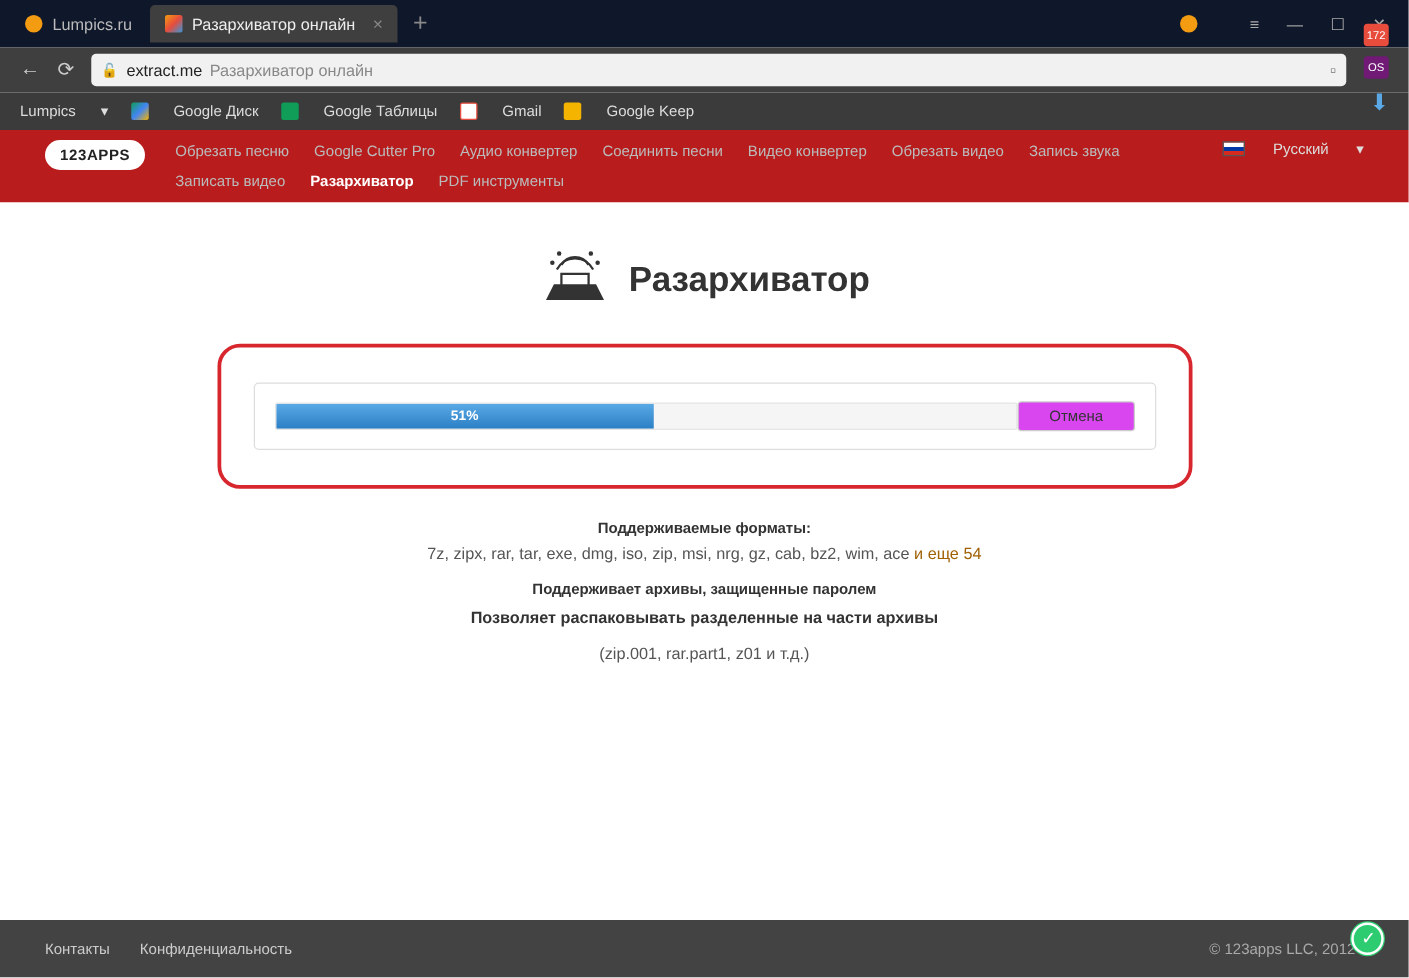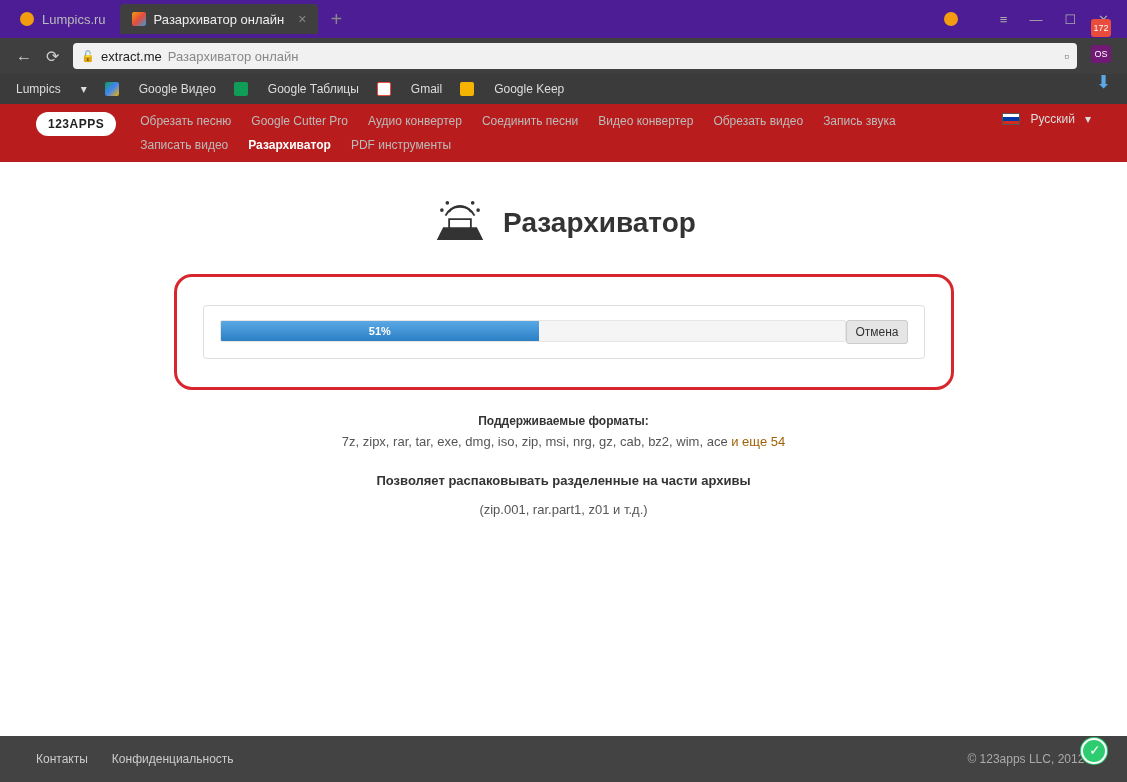--- a/index.html
+++ b/index.html
@@ -1,19 +1,19 @@
 <!DOCTYPE html>
 <html><head>
 <meta charset="utf-8">
 <style>
 * { margin: 0; padding: 0; box-sizing: border-box; font-family: "Segoe UI", Arial, sans-serif; }
 body { width: 1127px; height: 782px; background: #fff; overflow: hidden; position: relative; }
 
 
-.tabbar { height: 38px; background: #4c1d95; display: flex; align-items: center; gap: 0; padding-left: 8px; }
+.tabbar { height: 38px; background: #0f172a; display: flex; align-items: center; gap: 0; padding-left: 8px; }
 .tab { height: 30px; display: flex; align-items: center; gap: 8px; padding: 0 12px; font-size: 13px; color: #bbb; border-radius: 4px 4px 0 0; margin-right: 2px; }
 .tab.active { background: #3f3f3f; color: #eee; }
 .tab .favicon { width: 14px; height: 14px; background: #f39c12; border-radius: 50%; }
 .tab.active .favicon { background: linear-gradient(135deg,#f39c12,#e74c3c,#3498db); border-radius: 2px; }
 .tab .close { color: #888; font-size: 14px; margin-left: 6px; cursor: pointer; }
 .newtab { color: #888; font-size: 20px; padding: 0 10px; cursor: pointer; }
 .winctrls { margin-left: auto; display: flex; align-items: center; gap: 22px; padding-right: 18px; color: #aaa; font-size: 13px; }
 .winctrls .shield { width: 14px; height: 14px; background: #f39c12; border-radius: 50%; margin-right: 20px; }
 .winctrls span { cursor: pointer; }
 
@@ -30,34 +30,34 @@
 .bmbar { height: 30px; background: #3b3b3b; display: flex; align-items: center; padding: 0 16px; gap: 18px; font-size: 12px; color: #ddd; }
 .bmbar .bmitem { display: flex; align-items: center; gap: 20px; cursor: pointer; }
 .bmbar .gico { width: 14px; height: 14px; border-radius: 2px; }
 
 
 .siteheader { background: #b91c1c; color: #ccc; padding: 8px 36px; display: flex; align-items: flex-start; gap: 24px; font-size: 12px; }
 .brand { background: #fff; color: #222; font-weight: 700; padding: 5px 12px; border-radius: 12px; font-size: 12px; letter-spacing: .5px; }
 .nav { display: flex; flex-wrap: wrap; gap: 6px 20px; max-width: 760px; }
 .nav a { color: #bbb; text-decoration: none; cursor: pointer; padding: 2px 0; }
 .nav a.active { color: #fff; font-weight: 600; }
-.lang { margin-left: auto; display: flex; align-items: center; gap: 10px; color: #ddd; cursor: pointer; }
+.lang { margin-left: auto; display: flex; align-items: center; gap: 22px; color: #ddd; cursor: pointer; }
 .flag { width: 18px; height: 12px; background: linear-gradient(#fff 33%,#0039a6 33% 66%,#d52b1e 66%); border: 1px solid #555; }
 
 
 .content { background: #fff; text-align: center; padding: 30px 0 40px; color: #333; }
 .hero { display: flex; align-items: center; justify-content: center; gap: 14px; margin-bottom: 20px; }
 .hero h1 { font-size: 28px; font-weight: 600; color: #333; }
 .desc { font-size: 14px; color: #555; line-height: 1.6; margin-bottom: 28px; }
 
 .uploadwrap { margin: 0 auto 24px; width: 780px; border: 3px solid #d7262d; border-radius: 18px; padding: 28px 26px; }
-.uploadbox { background: #fff; border: 1px solid #ddd; border-radius: 4px; padding: 14px 16px; display: flex; }
+.uploadbox { background: #fff; border: 1px solid #ddd; border-radius: 4px; padding: 14px 16px; display: flex; align-items: center; }
 .progress { flex: 1; height: 22px; background: #f5f5f5; border: 1px solid #e5e5e5; border-radius: 2px; position: relative; overflow: hidden; }
 .progress .fill { position: absolute; left: 0; top: 0; bottom: 0; background: linear-gradient(#5aa9e6,#2b7fc4); display: flex; align-items: center; justify-content: center; color: #fff; font-size: 11px; font-weight: 600; }
-.cancelbtn { background: #e5e5e5; border: 1px solid #ccc; border-radius: 3px; padding: 4px 8px; font-size: 12px; color: #333; cursor: pointer; }
+.cancelbtn { background: #d946ef; border: 1px solid #ccc; border-radius: 3px; padding: 4px 24px; font-size: 12px; color: #333; cursor: pointer; }
 
 .formats h3 { font-size: 12px; font-weight: 700; margin-bottom: 6px; }
 .formats p { font-size: 13px; color: #555; margin-bottom: 14px; }
 .formats a { color: #a16207; text-decoration: none; }
 
 
 .sitefooter { position: absolute; bottom: 0; left: 0; right: 0; background: #434343; color: #bbb; padding: 16px 36px; display: flex; align-items: center; font-size: 12px; }
 .sitefooter a { color: #ccc; text-decoration: none; margin-right: 24px; }
 .sitefooter .copy { margin-left: auto; color: #aaa; }
 .shieldbadge { position: absolute; right: 20px; bottom: 18px; width: 26px; height: 26px; background: #2ecc71; border-radius: 50%; border: 2px solid #fff; box-shadow: 0 0 0 1px #2ecc71; }
@@ -105,21 +105,21 @@
   </div>
 </div>
 
 <div class="bmbar">
   <div class="bmitem">
       <span>Lumpics</span> 
       <span>▾</span>
     </div>
   <div class="bmitem">
       <span class="gico" style="background:linear-gradient(135deg,#0f9d58,#4285f4,#f4b400)"></span>
-      <span>Google Видео</span>
+      <span>Google Диск</span>
     </div>
   <div class="bmitem">
       <span class="gico" style="background:#0f9d58"></span>
       <span>Google Таблицы</span>
     </div>
   <div class="bmitem">
       <span class="gico" style="background:#fff;border:1px solid #e74c3c"></span>
       <span>Gmail</span>
     </div>
   <div class="bmitem">
@@ -176,21 +176,22 @@
       <button class="cancelbtn">Отмена</button>
     </div>
   </div>
 
   <div class="formats">
     <h3>Поддерживаемые форматы:</h3>
     <p>
       <span>7z, zipx, rar, tar, exe, dmg, iso, zip, msi, nrg, gz, cab, bz2, wim, ace </span>
       <a>и еще 54</a>
     </p>
-    <p style="margin-top:24px;font-weight:700;color:#333">Позволяет распаковывать разделенные на части архивы</p>
+    <h3>Поддерживает архивы, защищенные паролем</h3>
+    <p style="margin-top:8px;font-weight:700;color:#333">Позволяет распаковывать разделенные на части архивы</p>
     <p style="margin-top:2px">(zip.001, rar.part1, z01 и т.д.)</p>
   </div>
 </div>
 
 <div class="sitefooter">
   <a>Контакты</a>
   <a>Конфиденциальность</a>
   <span class="copy">© 123apps LLC, 2012–</span>
 </div>
 <div class="shieldbadge"></div>

